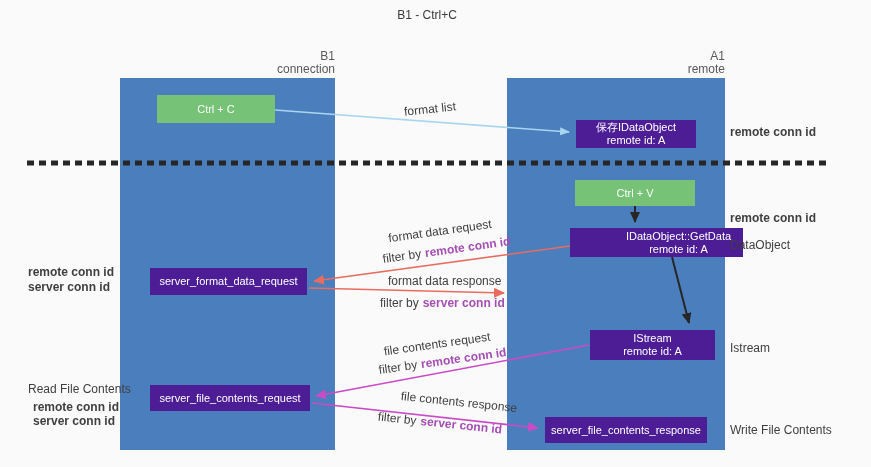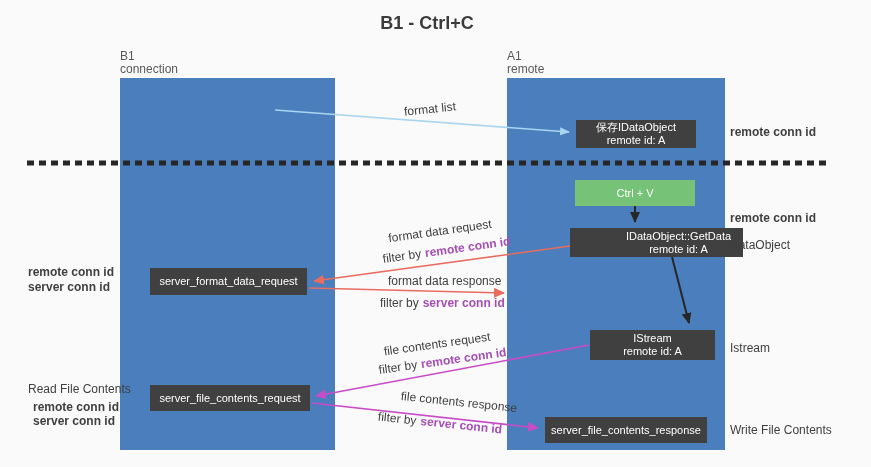--- a/index.html
+++ b/index.html
@@ -8,38 +8,38 @@
     background:#fafafa;
   }
   .canvas{
     position:relative;
     width:871px;height:467px;
     background:#fafafa;
     overflow:hidden;
   }
   .abs{position:absolute;}
   .title{
-    left:327px;top:14px;width:200px;
+    left:327px;top:6px;width:200px;
     text-align:center;
-    font-size:18px;line-height:19px;color:#3b3b3b;font-weight:bold;
+    font-size:12px;line-height:19px;color:#3b3b3b;
   }
   .lane-header{
-    text-align:left;
+    text-align:right;
     font-size:12px;line-height:13px;color:#595959;
   }
   .lane{
     background:#4a7ebd;
   }
   .node{
     display:flex;flex-direction:column;align-items:center;justify-content:center;
     color:#ffffff;font-size:11px;line-height:13px;text-align:center;
     white-space:nowrap;
   }
   .node.green{background:#76c277;}
-  .node.orange{background:#404040;}
+  .node.orange{background:#4c1d95;}
   .edge-label{
     font-size:12px;color:#3f3f3f;white-space:nowrap;text-align:center;
   }
   .purple{color:#a54fb5;font-weight:700;}
   .greentxt{color:#5fb765;font-weight:700;}
   .plain-label{font-size:12px;color:#3f3f3f;white-space:nowrap;}
   .filter-prefix{margin-right:4px;}
   svg.connectors{position:absolute;left:0;top:0;width:871px;height:467px;pointer-events:none;}
 </style>
 </head>
@@ -89,20 +89,23 @@
 
     <line x1="570" y1="246" x2="314" y2="281" stroke="#e86c5f" stroke-width="1.6" marker-end="url(#mRed)"></line>
 
     <line x1="309" y1="288" x2="504" y2="293" stroke="#e86c5f" stroke-width="1.6" marker-end="url(#mRed)"></line>
 
     <line x1="589" y1="345" x2="316" y2="396" stroke="#ca4bc8" stroke-width="1.6" marker-end="url(#mMagenta)"></line>
 
     <line x1="312" y1="403" x2="538" y2="428" stroke="#ca4bc8" stroke-width="1.6" marker-end="url(#mMagenta)"></line>
   </svg>
 
+  <div class="abs node green" style="left:157px;top:95px;width:118px;height:28px;">
+    <div>Ctrl + C</div>
+  </div>
 
   <div class="abs node orange" style="left:576px;top:120px;width:120px;height:28px;">
     <div>保存IDataObject</div>
     <div>remote id: A</div>
   </div>
 
   <div class="abs node green" style="left:575px;top:172px;width:120px;height:26px;margin-top:8px;">
     <div>Ctrl + V</div>
   </div>
 

